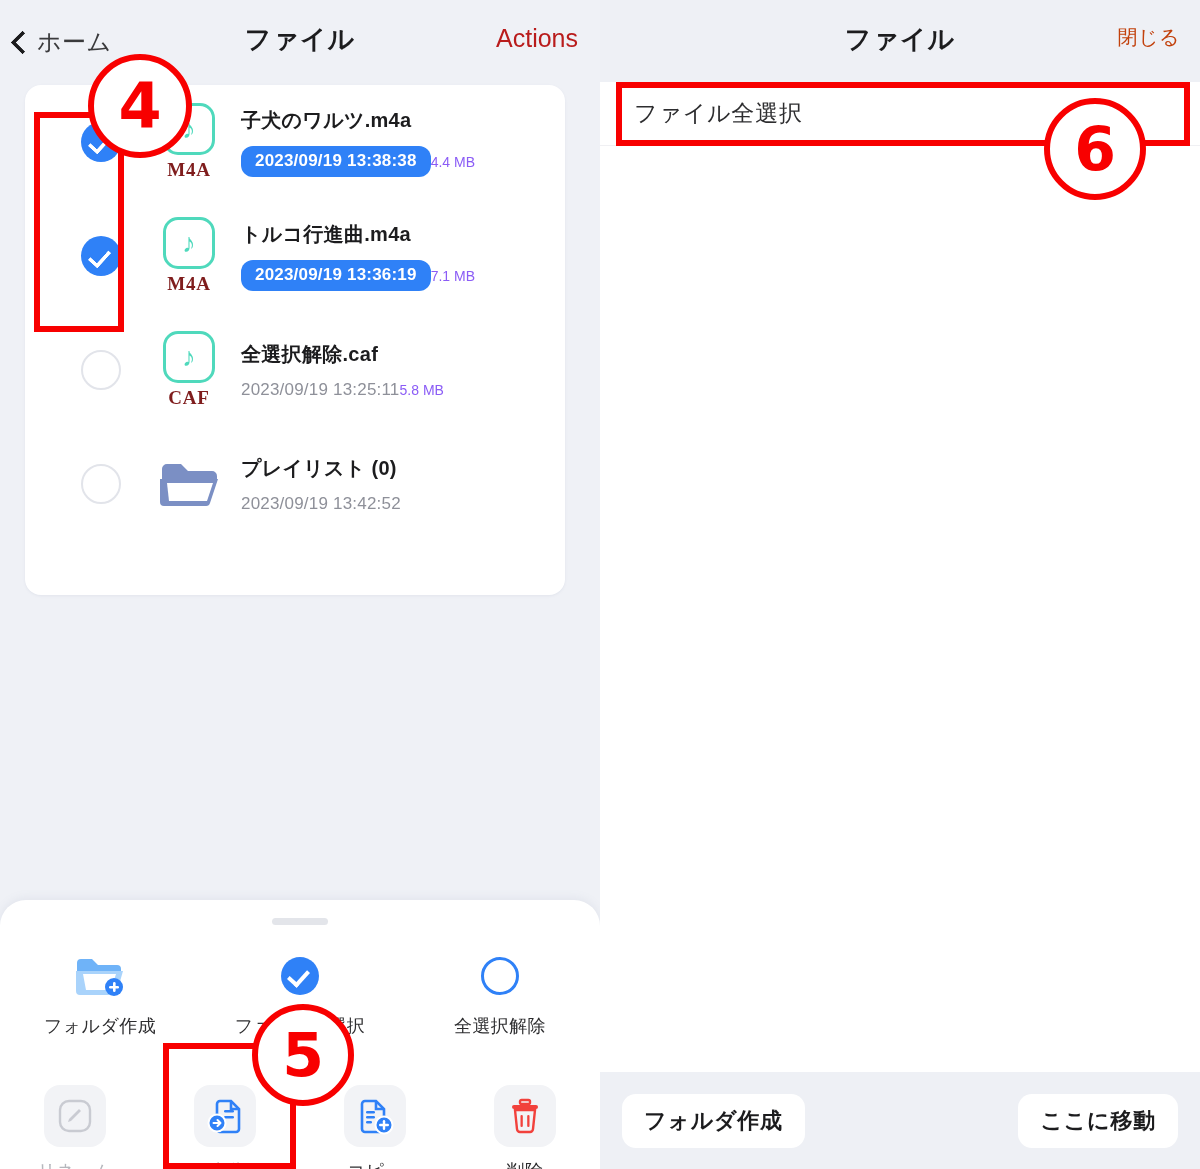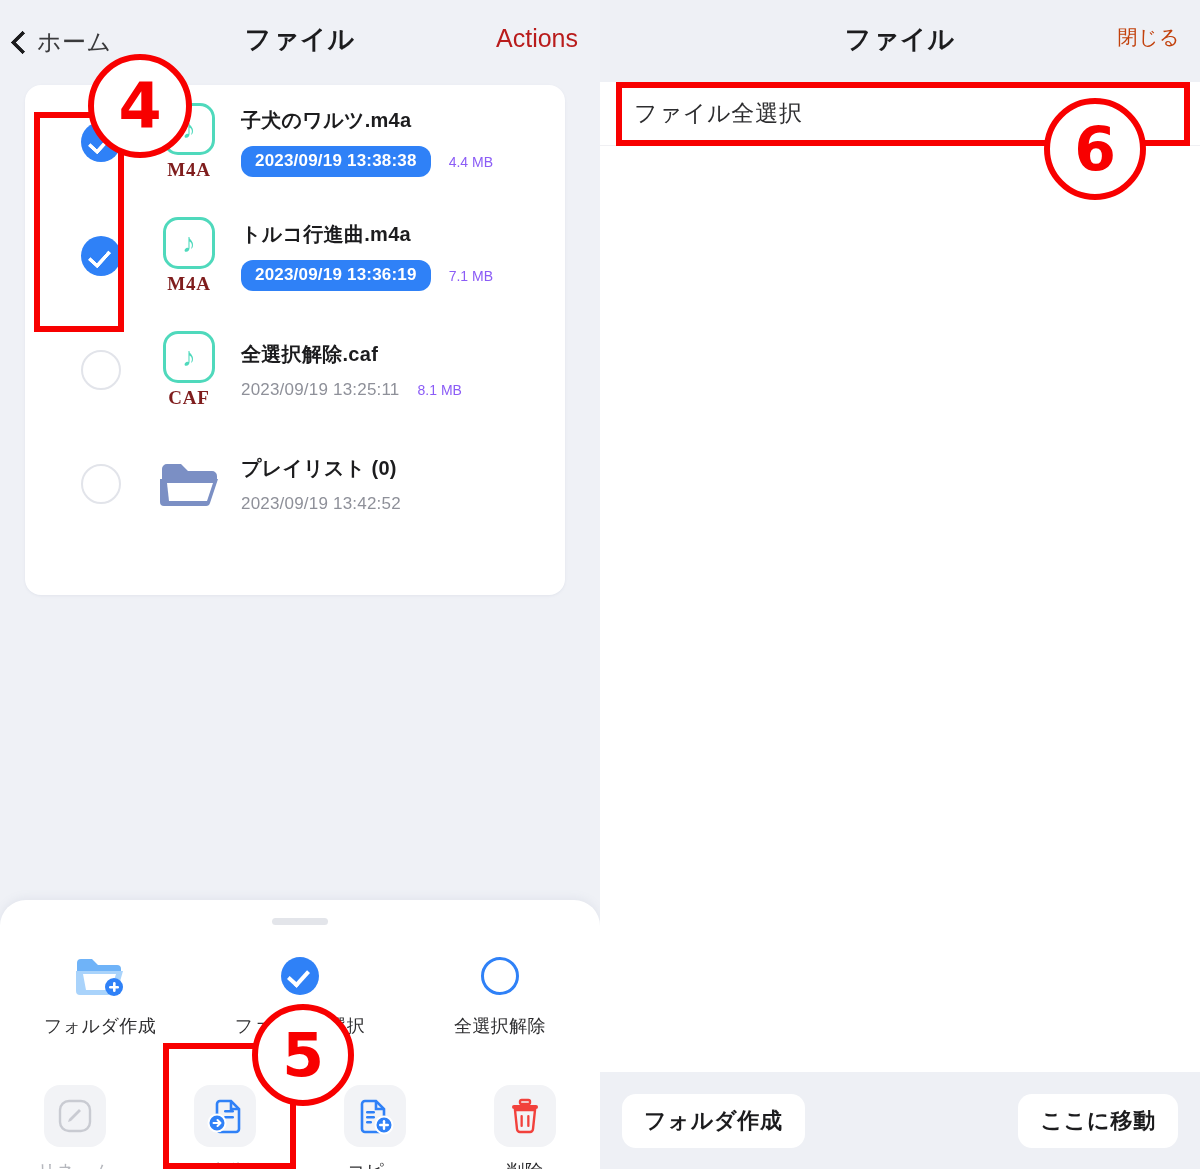--- a/index.html
+++ b/index.html
@@ -175,21 +175,20 @@
     font-size: 20px;
     font-weight: bold;
     color: #1c1c1e;
     letter-spacing: 0.3px;
     white-space: nowrap;
   }
   .file-meta {
     margin-top: 12px;
     display: flex;
     align-items: center;
-    gap: 18px;
   }
   .date-badge {
     display: inline-block;
     background: #2f81f7;
     color: #ffffff;
     font-size: 17px;
     font-weight: bold;
     padding: 5px 14px 6px;
     border-radius: 12px;
     letter-spacing: 0.2px;
@@ -438,21 +437,21 @@
         <div class="ftype">
           <div class="ftype-box">
               <span class="note">♪</span>
             </div>
           <div class="ftype-label">CAF</div>
         </div>
         <div class="file-info">
           <div class="file-name">全選択解除.caf</div>
           <div class="file-meta">
             <span class="date-plain">2023/09/19 13:25:11</span>
-            <span class="file-size">8.1 MB</span>
+            <span class="file-size">5.8 MB</span>
           </div>
         </div>
       </div>
 
       <div class="file-row">
         <div class="check off"></div>
         <div class="folder-icon">
           <div class="folder-shape">
             <svg width="62" height="50" viewBox="0 0 62 50">
               <path d="M4 10a5 5 0 015-5h14l7 7h24a5 5 0 015 5v5H4z" fill="#7b8fc4"></path>

